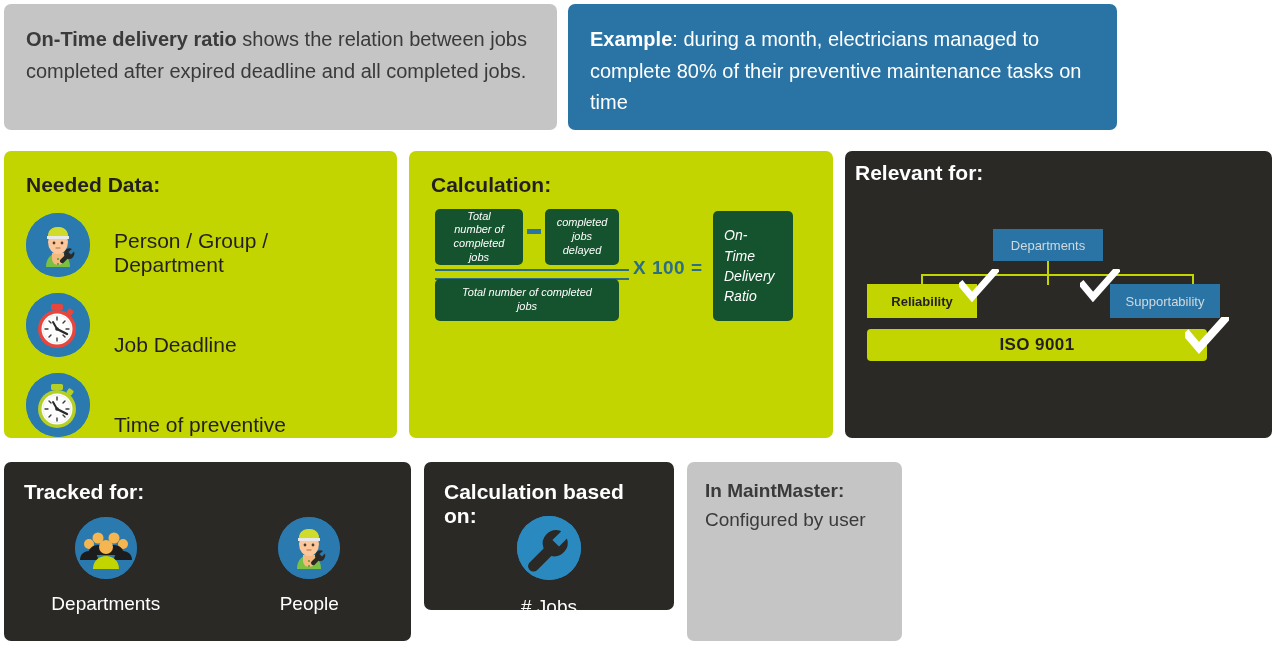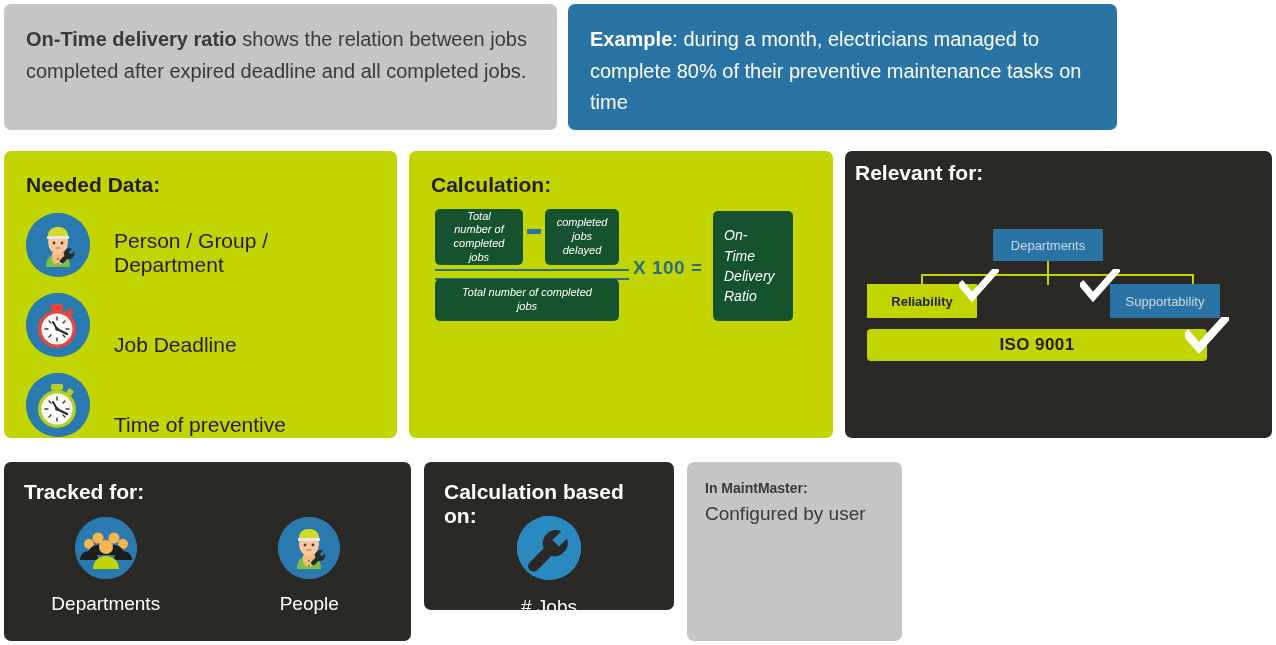--- a/index.html
+++ b/index.html
@@ -174,21 +174,21 @@
     text-align: center;
   }
   .mm-logo { width: 68px; height: 68px; margin: 0 auto; }
   .calcbase-label {
     margin-top: 14px;
     font-size: 19px;
     color: #ffffff;
   }
 
   
-  .mm-title { font-size: 14px; font-weight: bold; color: #3a3a3a; }
+  .mm-title { font-size: 19px; font-weight: bold; color: #3a3a3a; }
   .mm-value { font-size: 19px; color: #3a3a3a; margin-top: 7px; }
 </style>
 </head>
 <body>
 
 <div class="panel p-gray intro-text" style="left:4px; top:4px; width:553px; height:126px;">
   <span><b>On-Time delivery ratio</b></span><span> shows the relation between jobs completed after expired deadline and all completed jobs.</span>
 </div>
 
 <div class="panel p-blue intro-text" style="left:568px; top:4px; width:549px; height:126px;">

